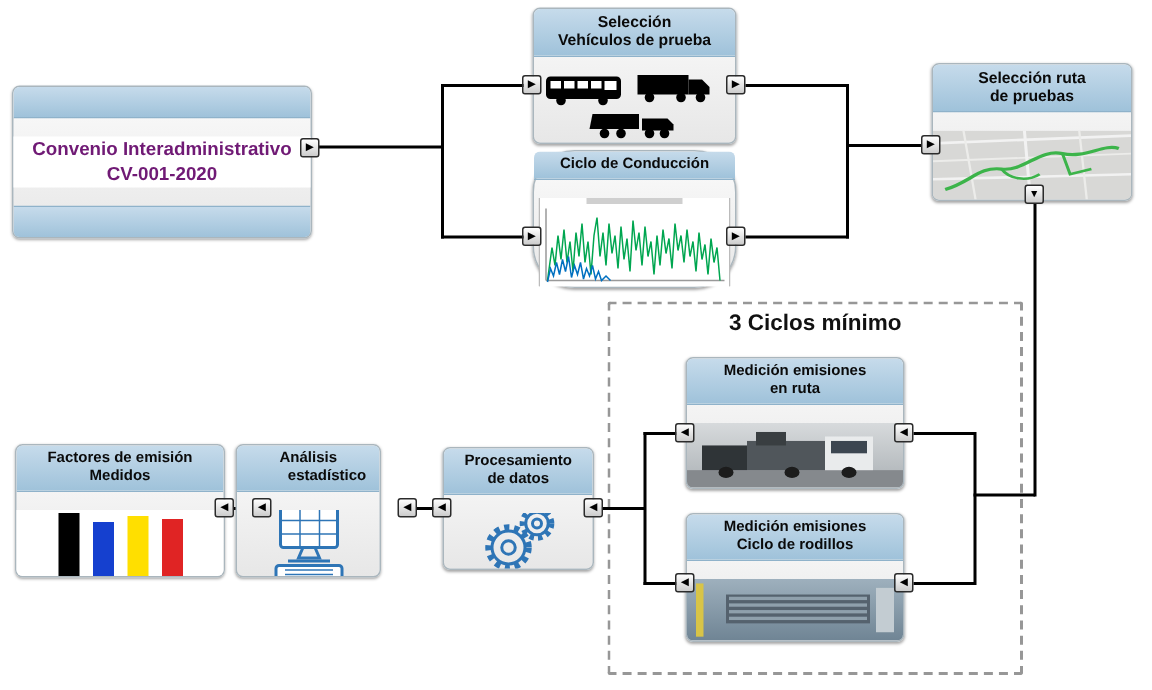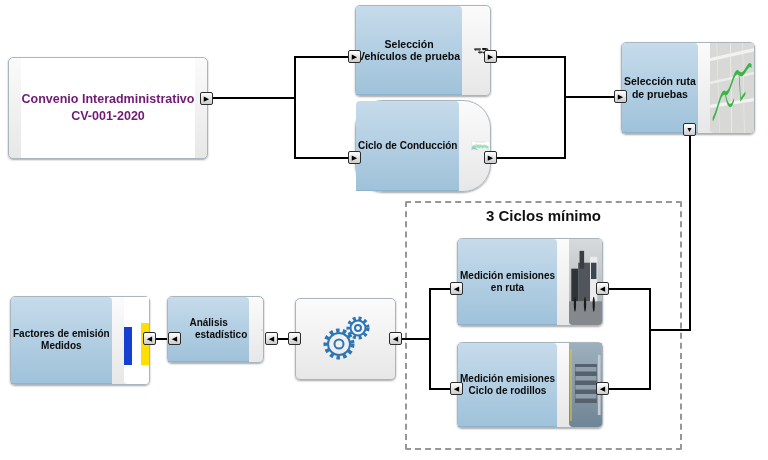--- a/index.html
+++ b/index.html
@@ -5,21 +5,21 @@
   * { margin:0; padding:0; box-sizing:border-box; }
   body { font-family:"Liberation Sans", sans-serif; background:#fff; }
   .canvas { position:relative; width:768px; height:460px; background:#fff; overflow:hidden; }
 
   .hline, .vline { position:absolute; background:#000; z-index:1; }
   .hline { height:2px; }
   .vline { width:2px; }
 
   .box { position:absolute; border-radius:5px; background:linear-gradient(#fbfbfb,#e7e7e7);
          border:1px solid #aab6bd; box-shadow:0 1px 2px rgba(0,0,0,.35);
-         display:flex; flex-direction:row; z-index:2;gap:12px; }
+         display:flex; flex-direction:column; z-index:2;gap:12px; }
   .box-header { background:linear-gradient(#c6dbeb,#9fc2da); border-radius:4px 4px 0 0;
                 display:flex; flex-direction:column; align-items:center; justify-content:center;
                 padding:3px 2px; border-bottom:1px solid #8fb2ca; }
   .box-title { font-weight:bold; color:#0a0a0a; text-align:center; line-height:1.18; white-space:nowrap; }
   .box-content { flex:1; display:flex; align-items:center; justify-content:center; overflow:hidden;
                  border-radius:0 0 4px 4px; }
 
   .band { height:21px; background:linear-gradient(#c6dbeb,#9fc2da); }
   .band.top { border-radius:4px 4px 0 0; border-bottom:1px solid #8fb2ca; }
   .band.bottom { border-radius:0 0 4px 4px; border-top:1px solid #8fb2ca; }
@@ -198,35 +198,39 @@
           <rect x="28" y="22" width="92" height="3"></rect>
           <rect x="28" y="28" width="92" height="3"></rect>
           <rect x="28" y="34" width="92" height="3"></rect>
         </g>
         <rect x="126" y="8" width="12" height="40" fill="#c3ccd2"></rect>
       </svg>
     </div>
   </div>
 
   <div class="box" style="left:295px;top:298px;width:101px;height:82px;">
+    <div class="box-header">
+      <div class="box-title" style="font-size:10px;">Procesamiento</div>
+      <div class="box-title" style="font-size:10px;">de datos</div>
+    </div>
     <div class="box-content">
       <svg width="52" height="46" viewBox="0 0 52 46">
         <g fill="none" stroke="#2e75b6">
           <circle cx="19" cy="28" r="11" stroke-width="2"></circle>
           <circle cx="19" cy="28" r="13.5" stroke-width="4" stroke-dasharray="3.5 3.2"></circle>
           <circle cx="19" cy="28" r="4.5" stroke-width="2"></circle>
           <circle cx="38" cy="12" r="7.5" stroke-width="2"></circle>
           <circle cx="38" cy="12" r="9.8" stroke-width="3.5" stroke-dasharray="3 2.8"></circle>
           <circle cx="38" cy="12" r="3" stroke-width="2"></circle>
         </g>
       </svg>
     </div>
   </div>
 
-  <div class="box" style="left:167px;top:296px;width:97px;height:67px;">
+  <div class="box" style="left:157px;top:296px;width:97px;height:89px;">
     <div class="box-header">
       <div class="box-title" style="font-size:10px;">Análisis</div>
       <div class="box-title" style="font-size:10px;margin-left:25px;">estadístico</div>
     </div>
     <div class="box-content">
       <svg width="56" height="52" viewBox="0 0 56 52">
         <g fill="none" stroke-width="2" stroke="#2e75b6">
           <rect x="9" y="2" width="38" height="27" rx="2" fill="#fff"></rect>
           <line x1="9" y1="11" x2="47" y2="11" stroke-width="1"></line>
           <line x1="9" y1="20" x2="47" y2="20" stroke-width="1"></line>

